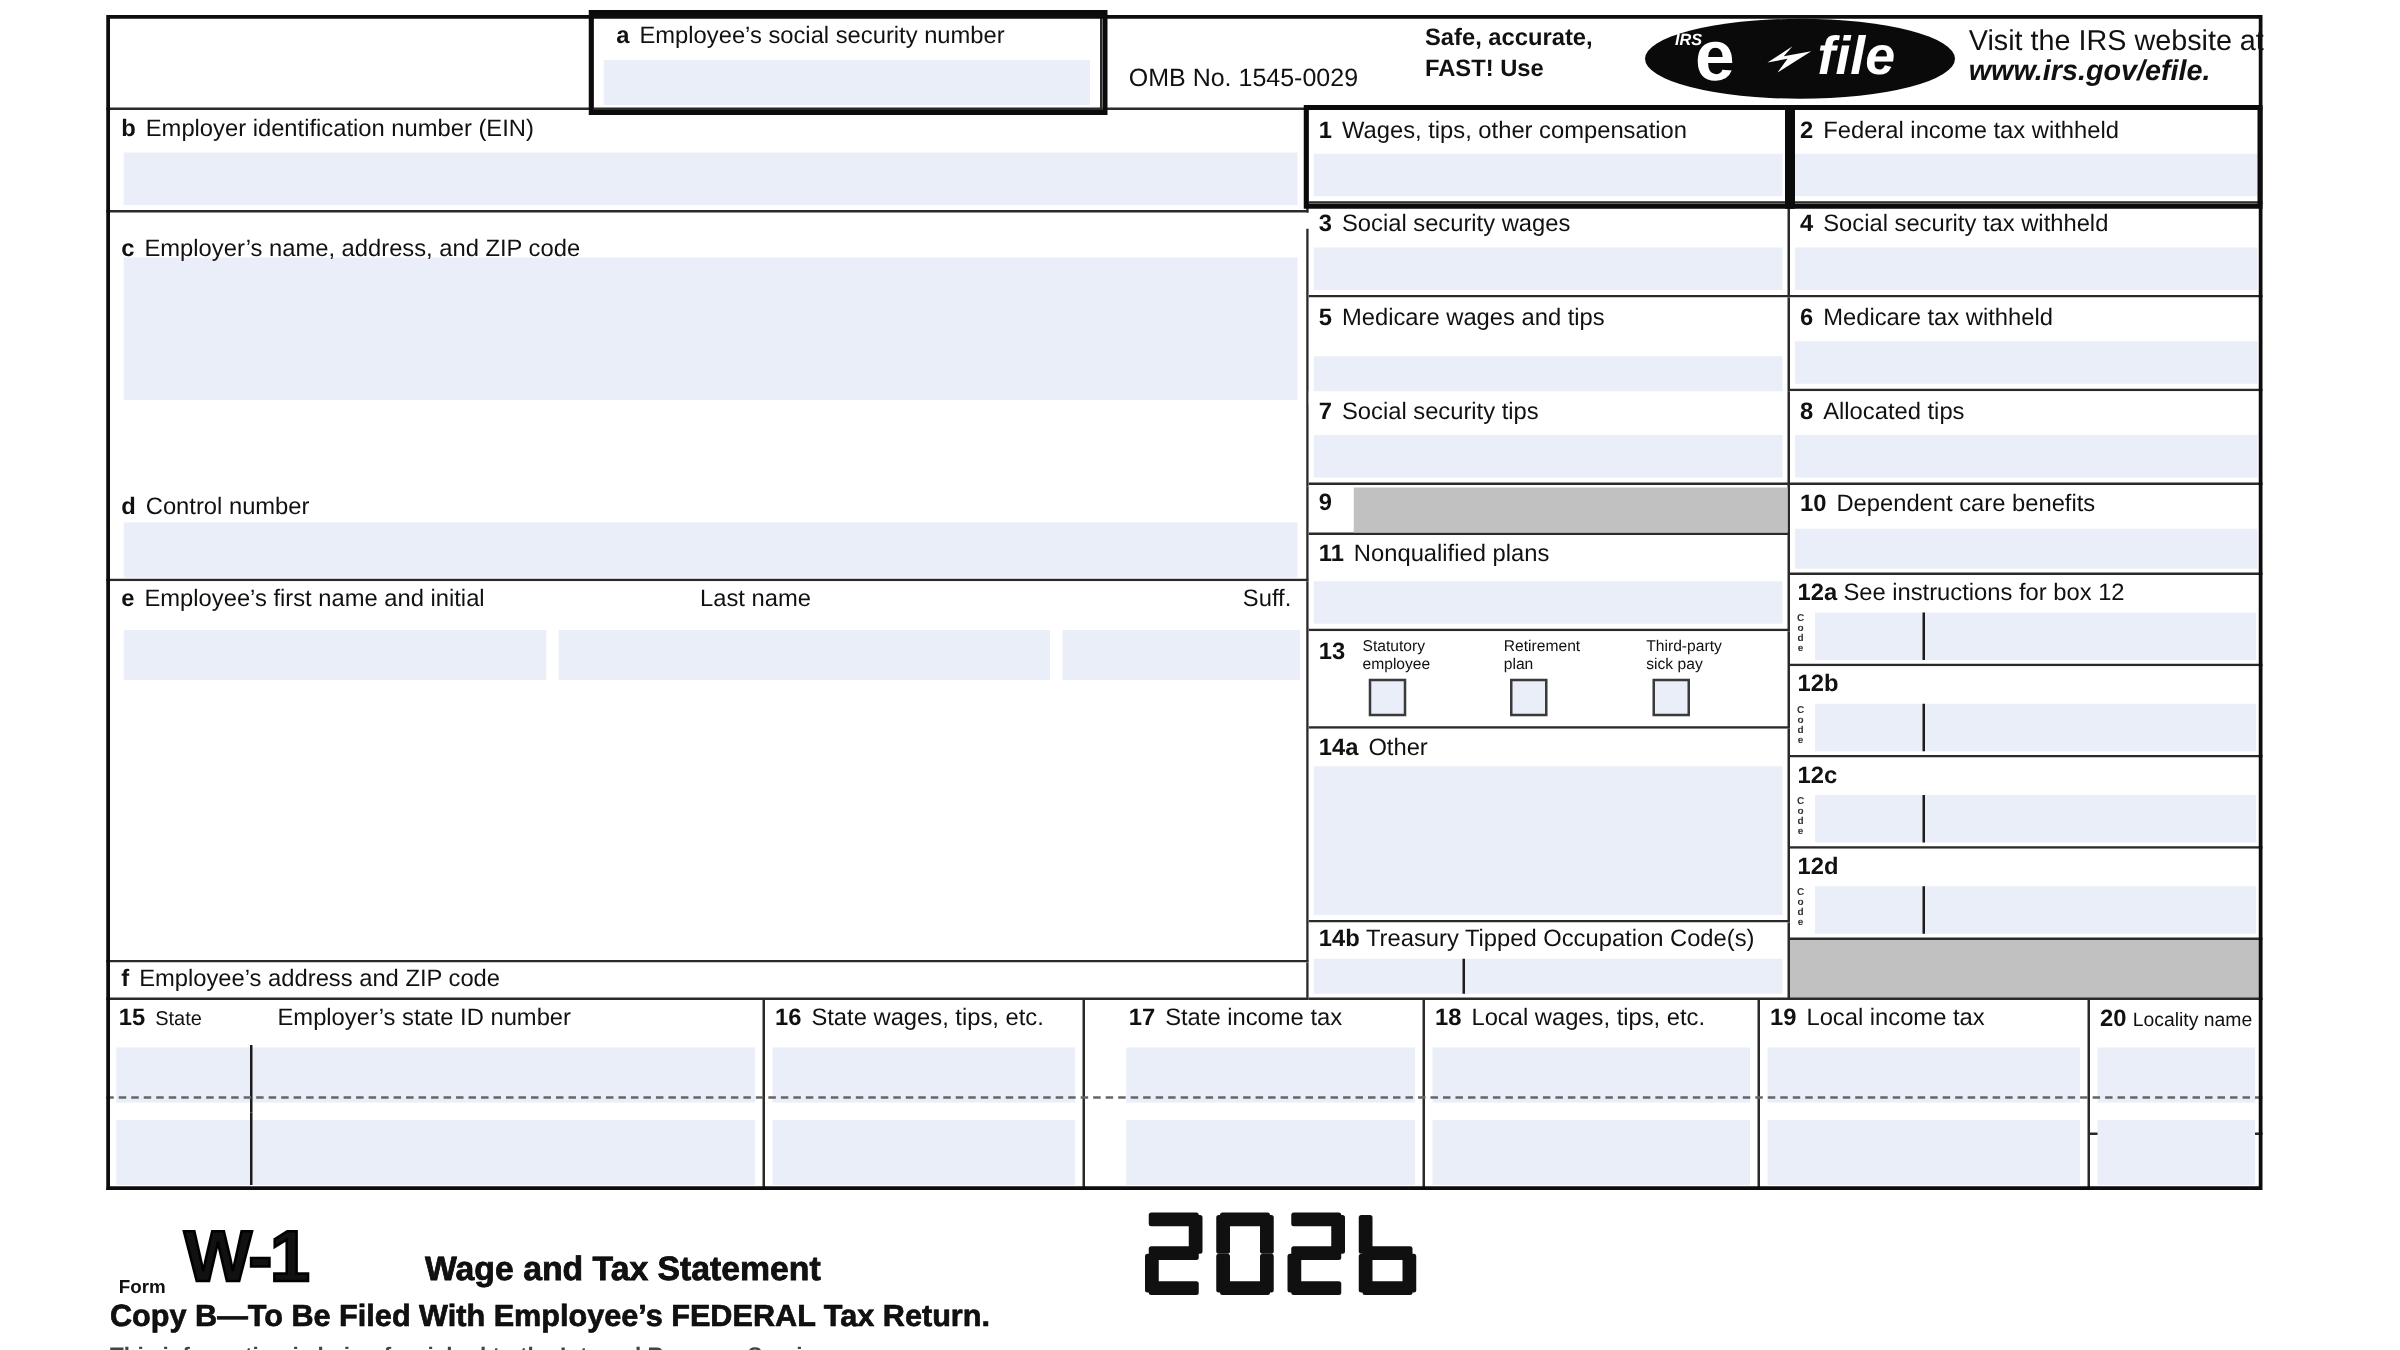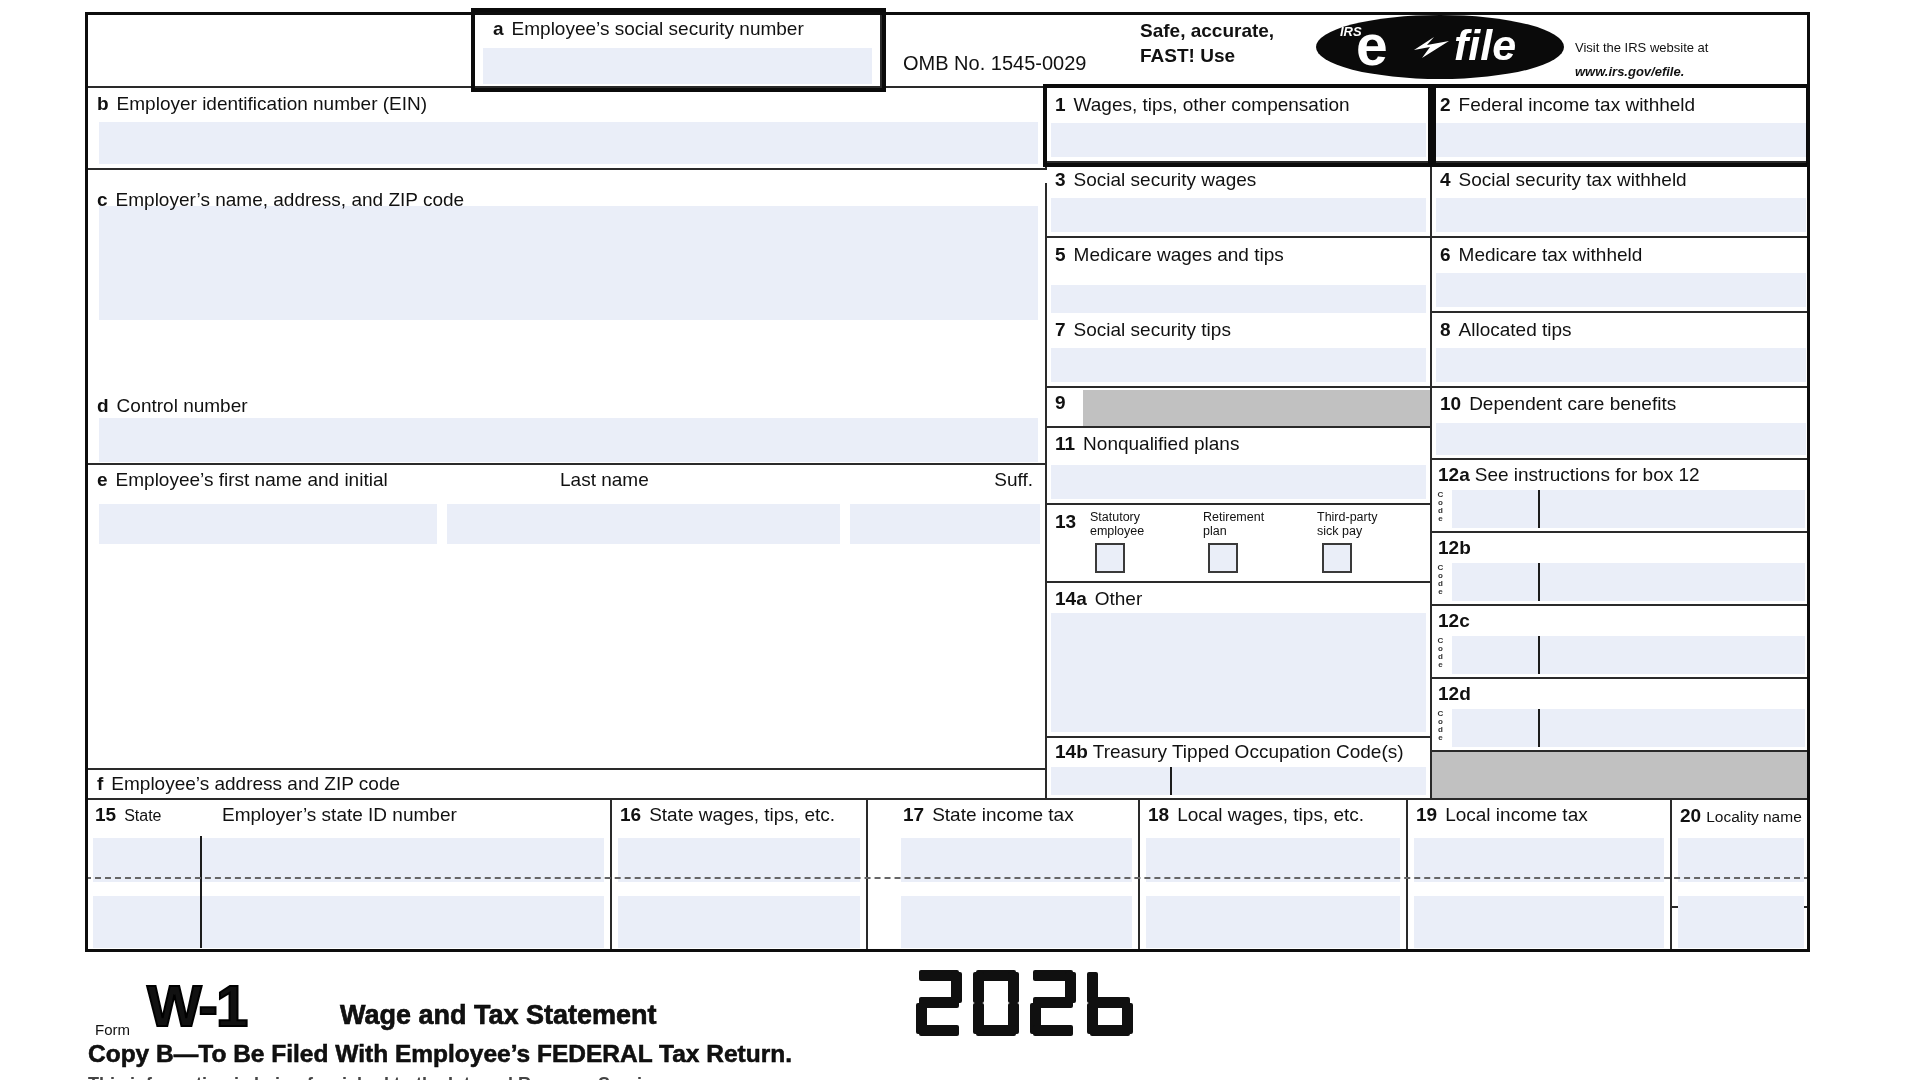--- a/index.html
+++ b/index.html
@@ -22,32 +22,32 @@
   .vcode{position:absolute;writing-mode:vertical-rl;text-orientation:upright;font-size:8px;letter-spacing:-1px;line-height:10px;font-weight:600;color:#333}
   .cb{position:absolute;width:30px;height:30px;background:var(--fill);border:2px solid #3a3a3a}
   .cbl{position:absolute;font-size:12.5px;line-height:14px;color:var(--ink)}
   .outline{position:absolute;border:4px solid #0b0b0b;pointer-events:none}
   #form-border{position:absolute;inset:0;border:3px solid #0d0d0d;pointer-events:none}
   #dash-line{position:absolute;left:0;top:865px;width:1725px;border-top:2px dashed #666}
 
   
   .hdr-text{position:absolute;font-size:20px;color:var(--ink);white-space:nowrap}
   #tagline{position:absolute;left:1140px;top:18px;font-weight:700;font-size:19px;line-height:25px}
-  #visit{position:absolute;left:1575px;top:36px;font-size:13px;line-height:24px}
+  #visit{position:absolute;left:1575px;top:20px;font-size:23px;line-height:24px}
   #visit .url{font-weight:700;font-style:italic}
   
   #efile{position:absolute;left:1316px;top:15px;width:248px;height:64px;background:#0a0a0a;border-radius:50%}
   #efile .irs{position:absolute;left:24px;top:9px;color:#fff;font-size:13px;font-weight:700;font-style:italic}
   #efile .e{position:absolute;left:40px;top:0;color:#fff;font-size:57px;line-height:60px;font-weight:800}
   #efile .bolt{position:absolute;left:96px;top:22px}
   #efile .file{position:absolute;left:138px;top:5px;color:#fff;font-size:43px;line-height:50px;font-weight:800;font-style:italic}
 
   
   .ftr{position:absolute;white-space:nowrap}
-  #f-form{left:95px;top:1021px;font-size:15px;font-weight:400}
+  #f-form{left:95px;top:1021px;font-size:15px;font-weight:700}
   #f-w2{left:147px;top:972px;font-size:58px;font-weight:900;letter-spacing:-2px;-webkit-text-stroke:2px #000}
   #f-title{left:340px;top:1000px;font-size:27px;font-weight:700;-webkit-text-stroke:0.6px #000}
   #f-dept{right:110px;top:982px;font-size:17px}
   #f-copy{left:88px;top:1040px;font-size:24.5px;font-weight:700;-webkit-text-stroke:0.5px #000}
   #f-clip{left:88px;top:1074px;height:6px;width:900px;overflow:hidden;font-size:18px;font-weight:600;color:#444}
   
   #year{position:absolute;left:916px;top:970px;display:flex}
   .seg-digit{position:relative;width:46px;height:66px;margin-right:11px}
   .seg{position:absolute;background:#101010;border-radius:2px}
   .segA{left:3px;right:3px;top:0;height:11px}

